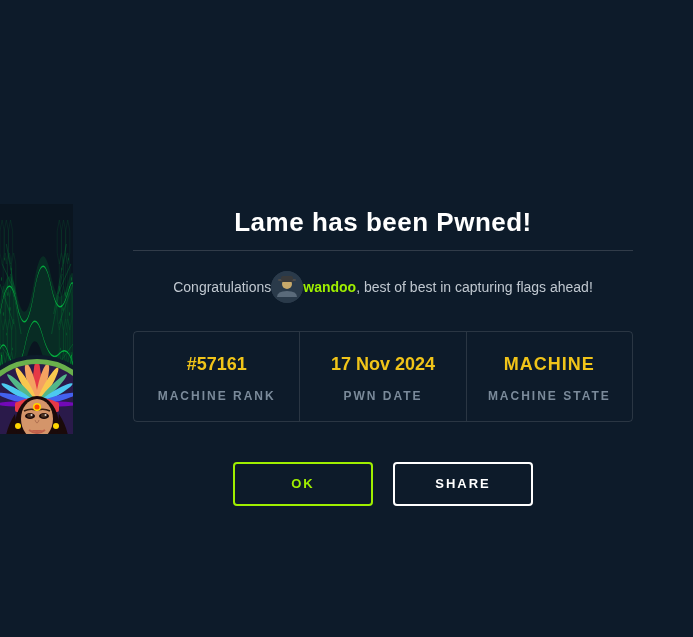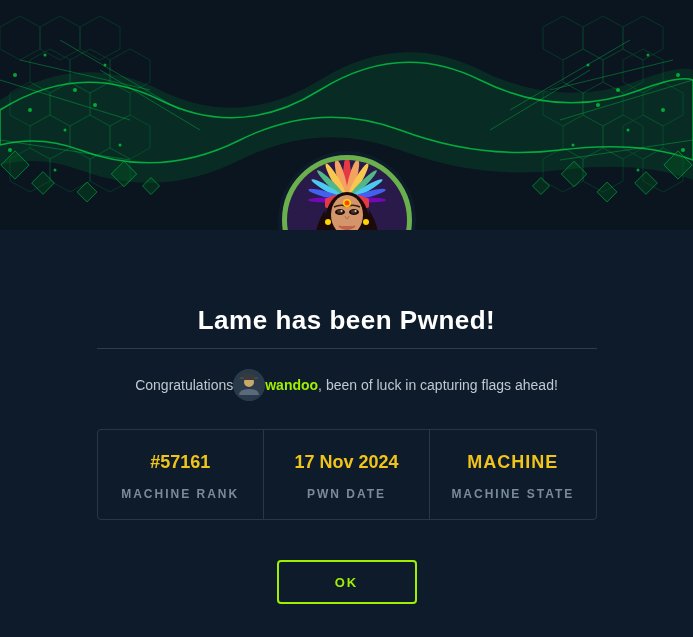--- a/index.html
+++ b/index.html
@@ -14,21 +14,21 @@
       font-family: 'Arial', sans-serif;
       overflow: hidden;
     }
 
     .modal {
       width: 693px;
       height: 637px;
       background: #0d1b2a;
       position: relative;
       display: flex;
-      flex-direction: column;
+      flex-direction: row;
       align-items: center;
     }
 
     
     .banner {
       width: 100%;
       height: 230px;
       position: relative;
       overflow: hidden;
       background: linear-gradient(180deg, #0a1520 0%, #0d1b2a 100%);
@@ -394,35 +394,36 @@
 
           <circle cx="16" cy="13" r="5" fill="#c8a96a"></circle>
           <path d="M6,26 Q6,20 16,20 Q26,20 26,26" fill="#5a6a7a"></path>
 
           <rect x="9" y="8" width="14" height="3" rx="1" fill="#3a3a3a"></rect>
           <rect x="7" y="8" width="18" height="2" rx="1" fill="#4a4a4a"></rect>
           <rect x="10" y="5" width="12" height="5" rx="2" fill="#3a3a3a"></rect>
         </svg>
       </div>
       <span class="username">wandoo</span>
-      <span>, been of luck in capturing flags ahead!</span>
+      <span>, best of best in capturing flags ahead!</span>
     </div>
 
     <div class="stats-grid">
       <div class="stat-cell">
         <div class="stat-value">#57161</div>
         <div class="stat-label">MACHINE RANK</div>
       </div>
       <div class="stat-cell">
         <div class="stat-value">17 Nov 2024</div>
         <div class="stat-label">PWN DATE</div>
       </div>
       <div class="stat-cell">
         <div class="stat-value retired">MACHINE</div>
         <div class="stat-label">MACHINE STATE</div>
       </div>
     </div>
 
     <div class="buttons-row">
       <button class="btn btn-ok">OK</button>
+      <button class="btn btn-share">SHARE</button>
     </div>
   </div>
 </div>
 
 </body></html>

